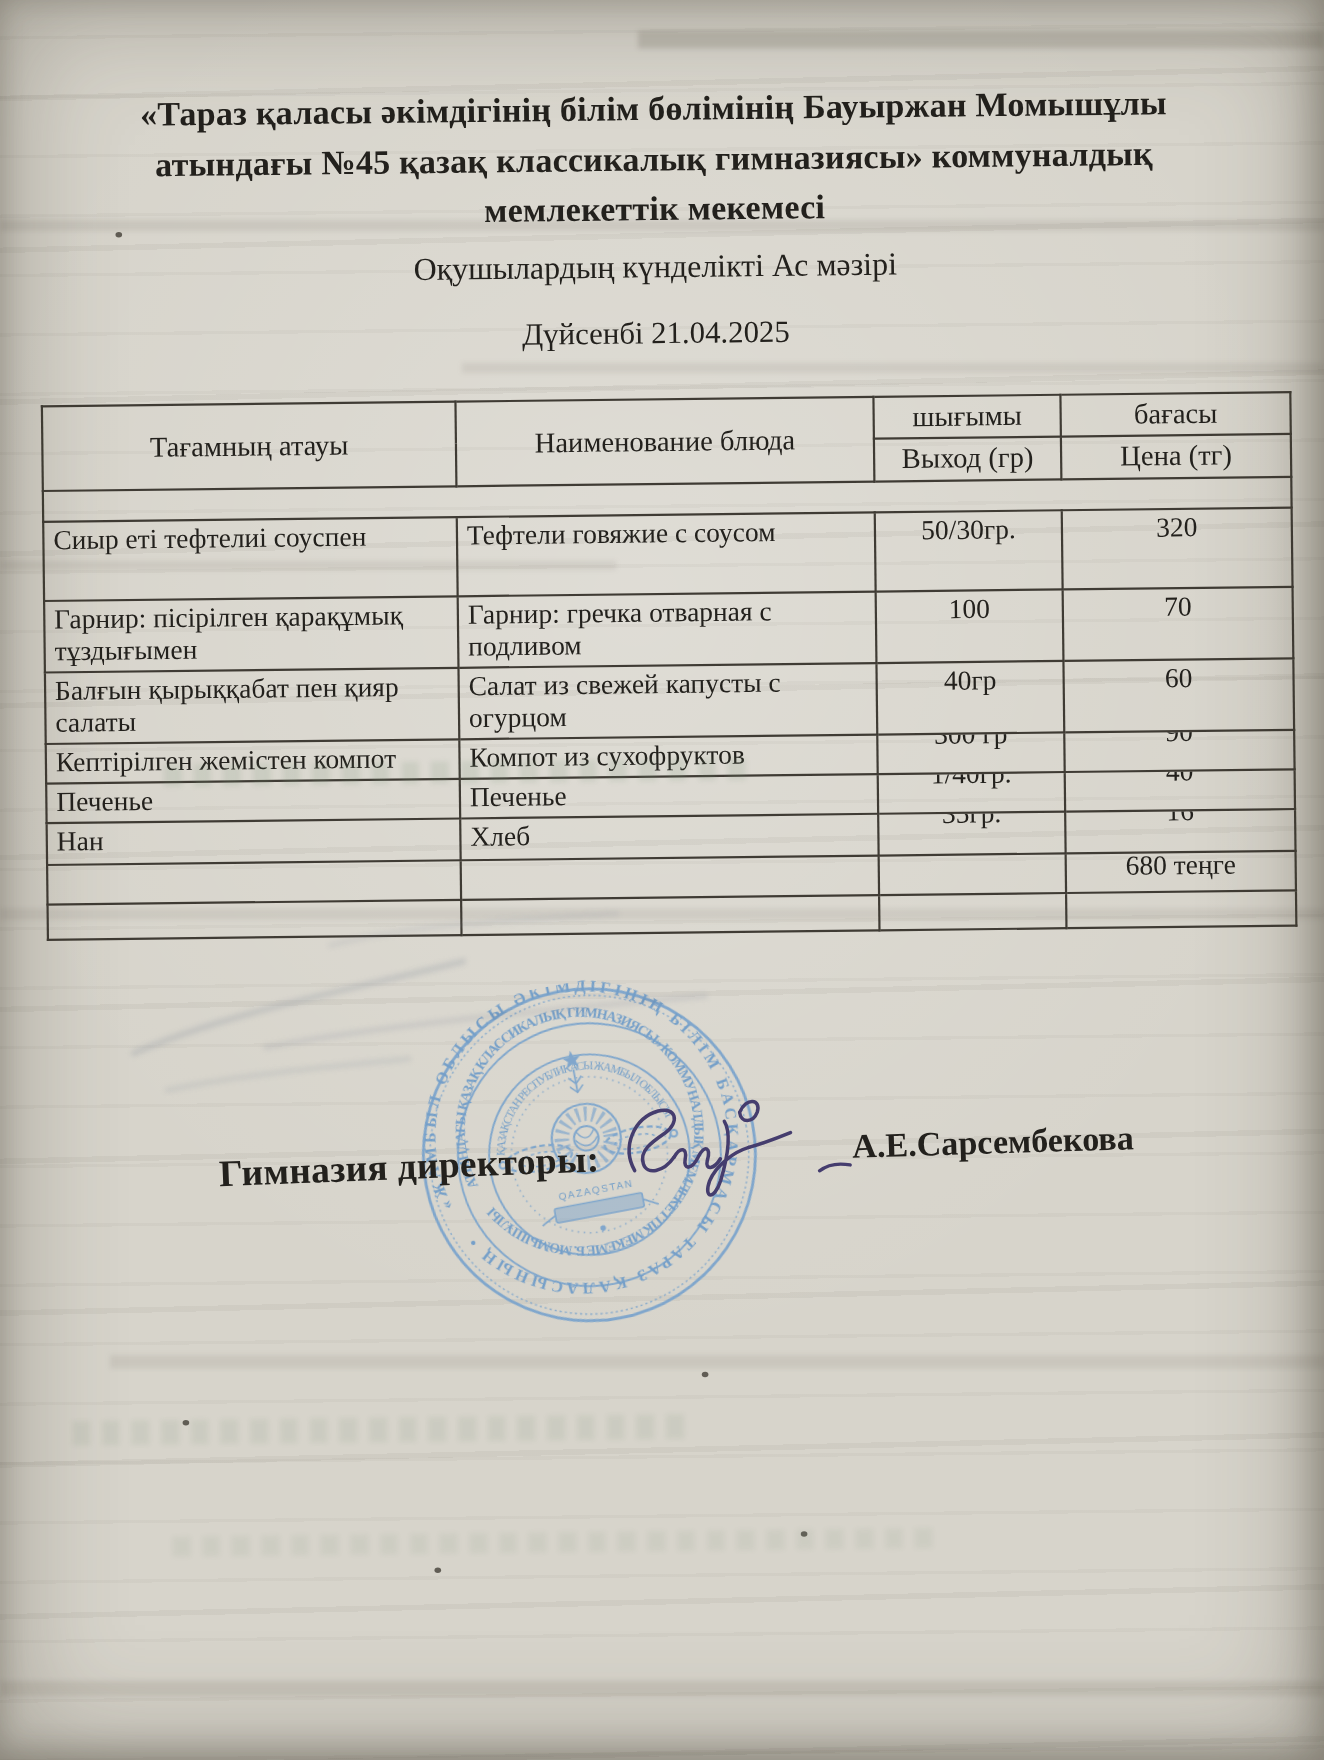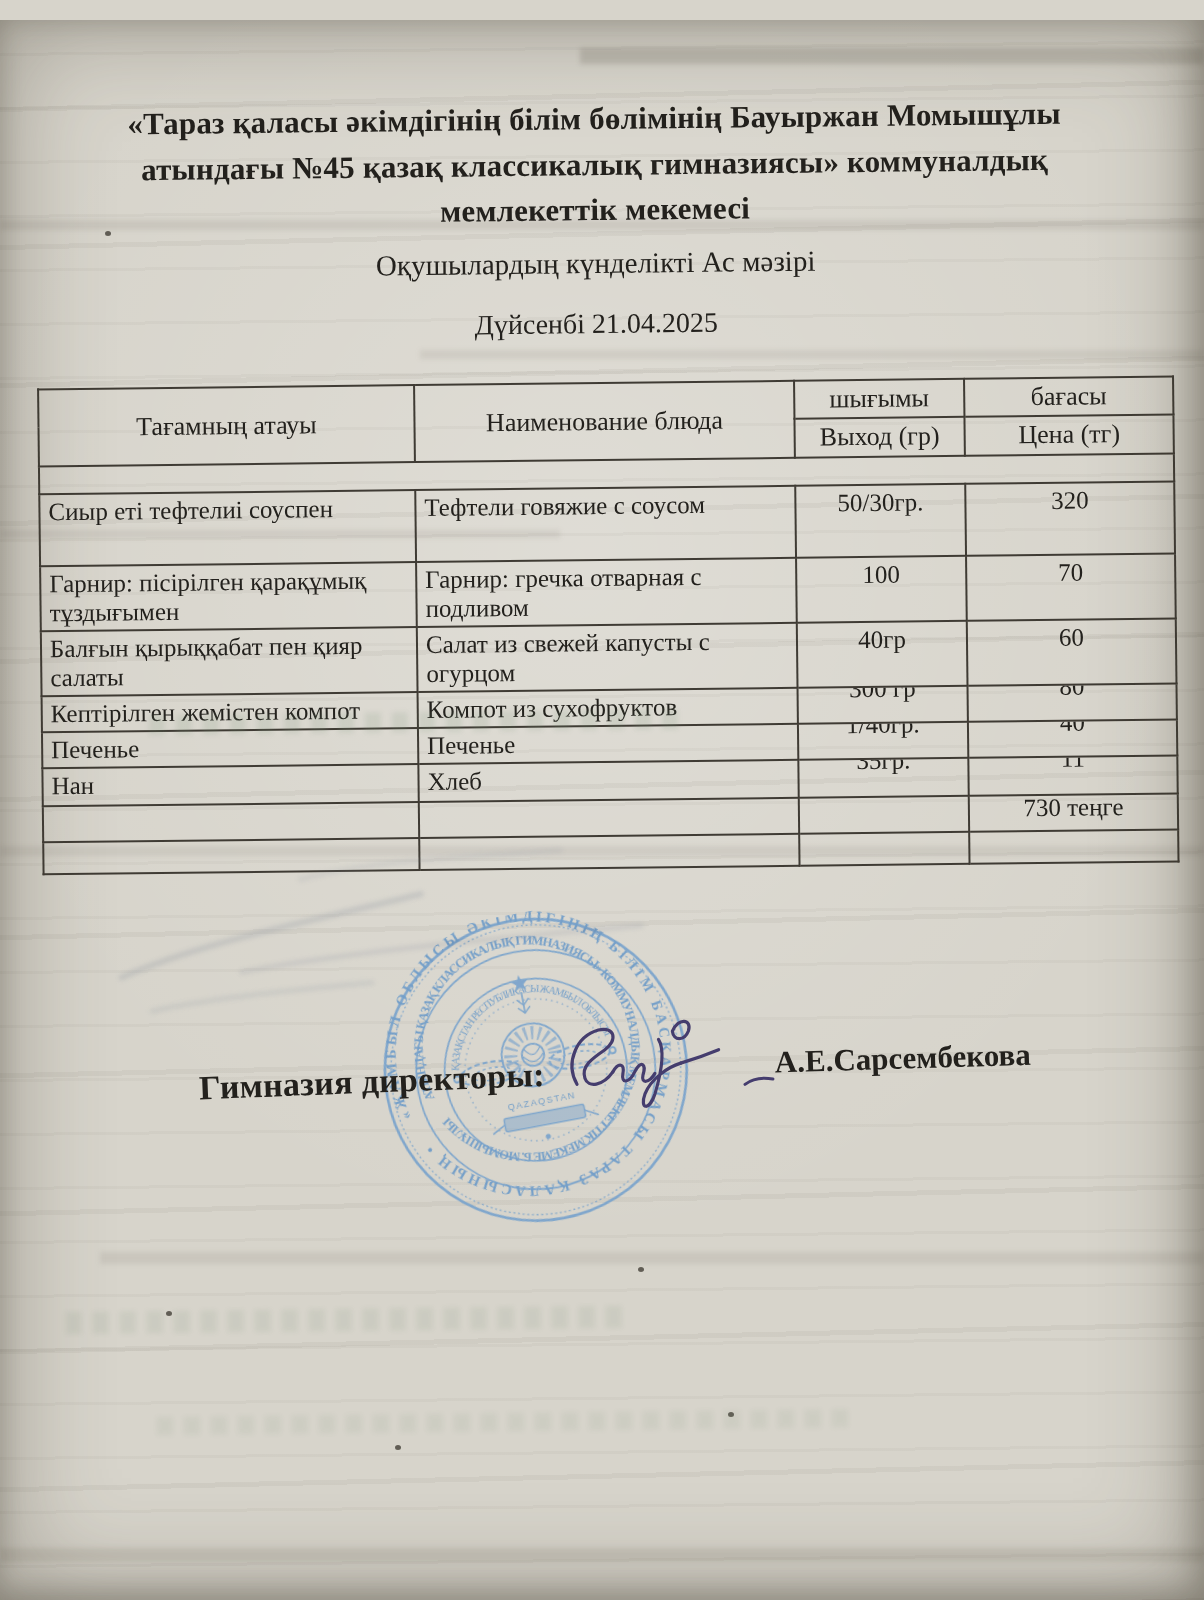--- a/index.html
+++ b/index.html
@@ -2,21 +2,21 @@
 <html><head>
 <meta charset="utf-8">
 <style>
   html,body{margin:0;padding:0;}
   body{
     width:1204px;height:1600px;position:relative;overflow:hidden;
     background:#d7d4cb;
     font-family:"Liberation Serif","DejaVu Serif",serif;
     color:#23211d;
   }
-  .paper{position:absolute;inset:0;margin-top:20px;}
+  .paper{position:absolute;inset:0;}
   .texture{position:absolute;inset:0;pointer-events:none;
     background:
       repeating-linear-gradient(179.4deg, rgba(255,255,255,0) 0 33px, rgba(105,99,87,.05) 33px 36px, rgba(255,255,255,0) 36px 54px),
       repeating-linear-gradient(178.7deg, rgba(255,255,255,0) 0 87px, rgba(105,99,87,.07) 87px 92px, rgba(255,255,255,0) 92px 138px),
       radial-gradient(ellipse 900px 1000px at 48% 34%, rgba(255,255,255,.20), rgba(255,255,255,0) 70%);
   }
   .vignette{position:absolute;inset:0;pointer-events:none;
     box-shadow:inset 0 0 95px 18px rgba(68,62,50,.30), inset -14px 0 34px rgba(68,62,50,.22), inset 0 -10px 26px rgba(68,62,50,.22);}
   .band{position:absolute;pointer-events:none;filter:blur(2.5px);}
   .speck{position:absolute;width:6px;height:5px;border-radius:50%;background:#3a362e;opacity:.75;}
@@ -131,39 +131,39 @@
         <tr class="r3">
           <td class="c-name">Балғын қырыққабат пен қияр салаты</td>
           <td class="c-name">Салат из свежей капусты с огурцом</td>
           <td class="c-val">40гр</td>
           <td class="c-val">60</td>
         </tr>
         <tr class="r4">
           <td class="c-name">Кептірілген жемістен компот</td>
           <td class="c-name">Компот из сухофруктов</td>
           <td class="c-val"><span class="lift">300 гр</span></td>
-          <td class="c-val"><span class="lift">80</span></td>
+          <td class="c-val"><span class="lift">90</span></td>
         </tr>
         <tr class="r5">
           <td class="c-name">Печенье</td>
           <td class="c-name">Печенье</td>
           <td class="c-val"><span class="lift">1/40гр.</span></td>
           <td class="c-val"><span class="lift">40</span></td>
         </tr>
         <tr class="r6">
           <td class="c-name">Нан</td>
           <td class="c-name">Хлеб</td>
           <td class="c-val"><span class="lift">35гр.</span></td>
-          <td class="c-val"><span class="lift">11</span></td>
+          <td class="c-val"><span class="lift">16</span></td>
         </tr>
         <tr class="rtotal">
           <td class="c-name"></td>
           <td class="c-name"></td>
           <td class="c-val"></td>
-          <td class="c-val total-cell"><span class="lift-sm">730 теңге</span></td>
+          <td class="c-val total-cell"><span class="lift-sm">680 теңге</span></td>
         </tr>
         <tr class="rempty">
           <td></td>
           <td></td>
           <td></td>
           <td></td>
         </tr>
       </tbody>
     </table>
 

